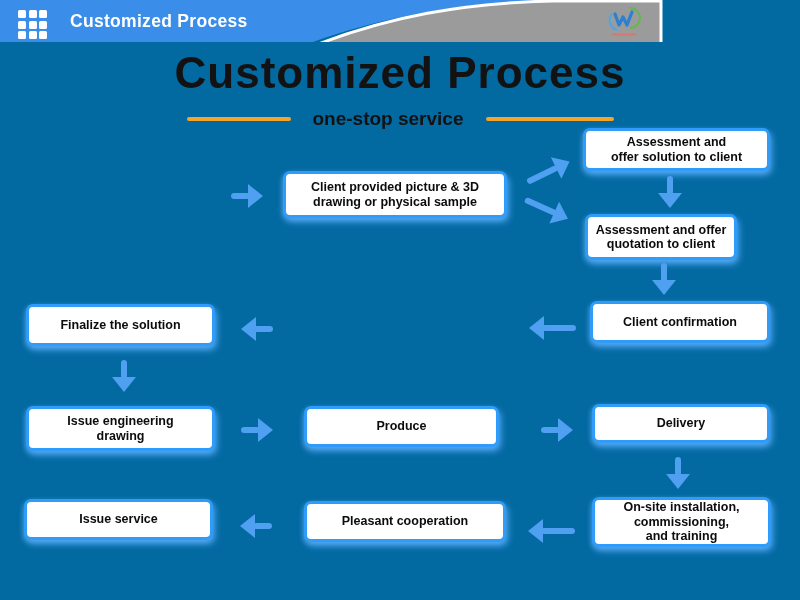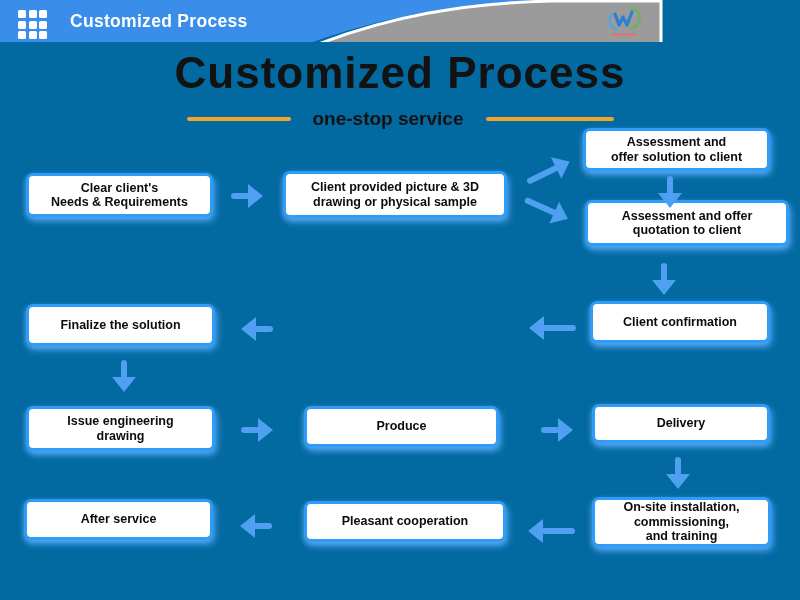--- a/index.html
+++ b/index.html
@@ -84,36 +84,32 @@
 
   <h1 class="page-title">Customized Process</h1>
   <div class="subtitle-row">
     <span class="dash"></span>
     <span class="subtitle">one-stop service</span>
     <span class="dash dash-r"></span>
   </div>
 
   <div class="flow">
 
-    <div class="fbox" style="left:26px;top:173px;width:187px;height:44px">
-      <span>Clear client's
-Needs &amp; Requirements</span>
-      </div>
 
     <div class="fbox" style="left:283px;top:171px;width:224px;height:47px">
       <span>Client provided picture &amp; 3D
 drawing or physical sample</span>
       </div>
 
     <div class="fbox" style="left:583px;top:128px;width:187px;height:43px">
       <span>Assessment and
 offer solution to client</span>
       </div>
 
-    <div class="fbox" style="left:585px;top:200px;width:204px;height:46px">
+    <div class="fbox" style="left:585px;top:214px;width:152px;height:46px">
       <span>Assessment and offer
 quotation to client</span>
       </div>
 
     <div class="fbox" style="left:590px;top:301px;width:180px;height:42px">
       <span>Client confirmation</span>
       </div>
 
 
     <div class="fbox" style="left:26px;top:304px;width:189px;height:42px">
@@ -137,21 +133,21 @@
       <span>On-site installation,
 commissioning,
 and training</span>
       </div>
 
     <div class="fbox" style="left:304px;top:501px;width:202px;height:41px">
       <span>Pleasant cooperation</span>
       </div>
 
     <div class="fbox" style="left:24px;top:499px;width:189px;height:41px">
-      <span>After service</span>
+      <span>Issue service</span>
       </div>
 
     <div class="arrow" style="left:229px;top:184px">
         <i class="shaft"></i>
         <i class="head"></i>
       </div>
     <div class="arrow long" style="left:523px;top:160px;transform:rotate(-26deg)">
         <i class="shaft"></i>
         <i class="head"></i>
       </div>

